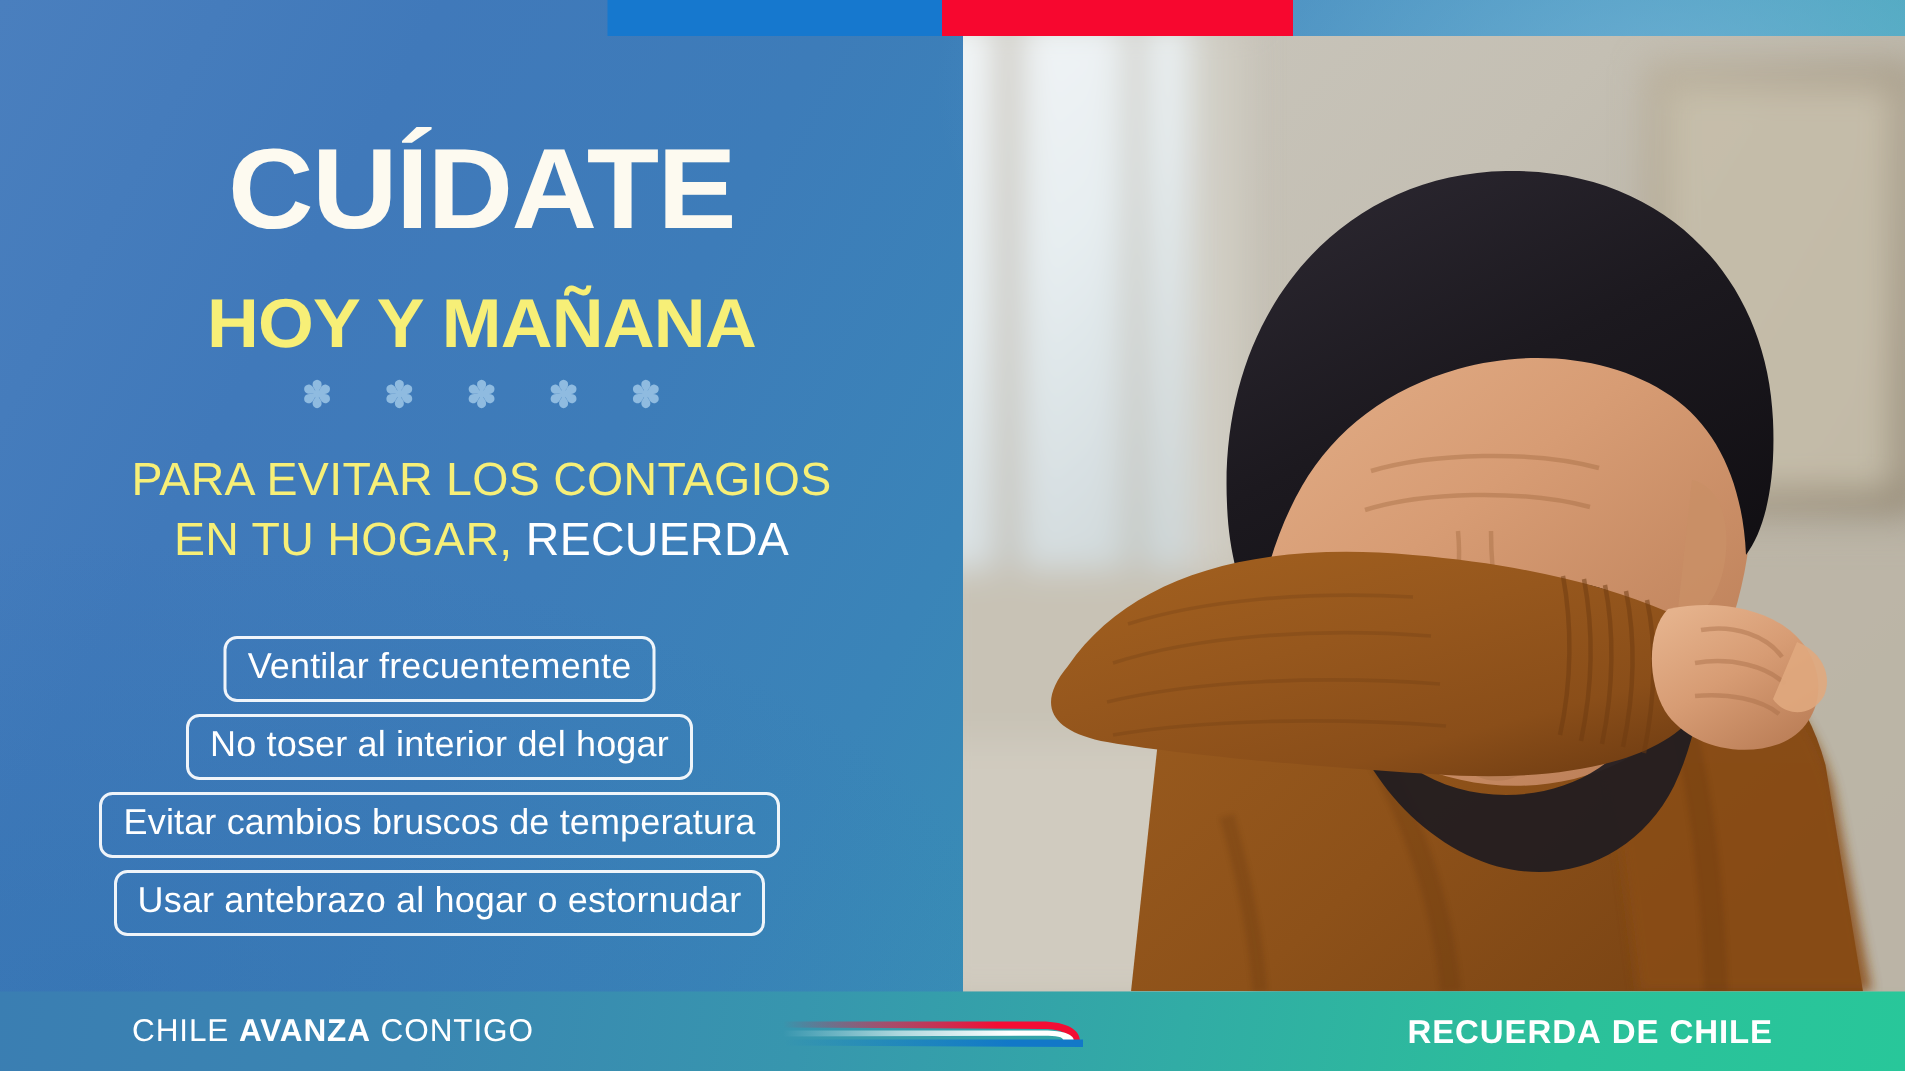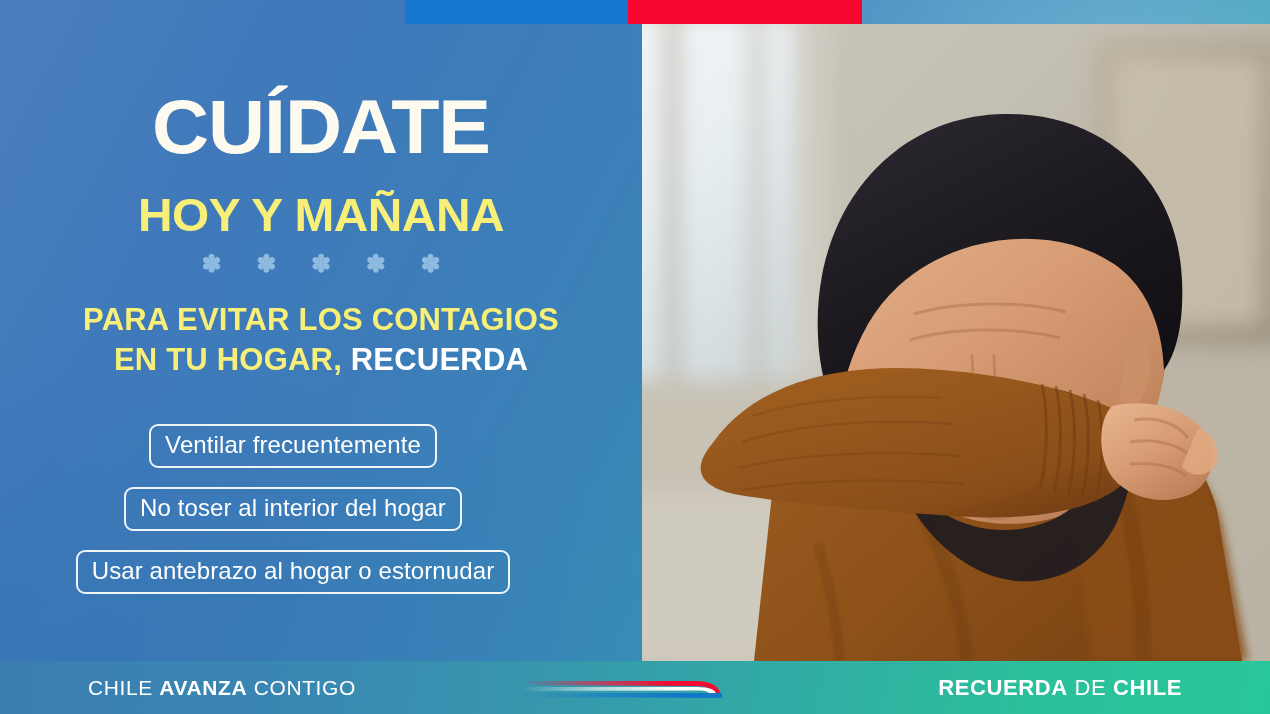--- a/index.html
+++ b/index.html
@@ -117,36 +117,36 @@
     text-indent: 14px;
   }
 
   .lead {
     position: absolute;
     top: 300px;
     left: 0;
     width: 642px;
     text-align: center;
     font-size: 31px;
-    font-weight: bold;
+    font-weight: normal;
     line-height: 1.28;
     letter-spacing: 0.2px;
     color: #f7ef77;
   }
   .lead .hi { color: #ffffff; text-align: center; }
 
   .pills {
     position: absolute;
     top: 424px;
     left: 0;
     width: 586px;
     display: flex;
     flex-direction: column;
     align-items: center;
-    gap: 19px;
+    gap: 8px;
     justify-content: space-between;
   }
   .pill {
     display: inline-block;
     border: 2px solid rgba(255,255,255,0.92);
     border-radius: 9px;
     color: #ffffff;
     font-size: 24px;
     line-height: 1;
     padding: 7px 14px 9px 14px;
@@ -187,21 +187,21 @@
     position: absolute;
     right: 88px;
     top: 50%;
     transform: translateY(-50%);
     color: #ffffff;
     font-size: 22px;
     letter-spacing: 0.6px;
     white-space: nowrap;
   }
   .footer-right .b { font-weight: bold; }
-  .footer-right .n { font-weight: normal; }
+  .footer-right .n { font-weight: bold; }
 
   .swoosh {
     position: absolute;
     left: 516px;
     top: 50%;
     transform: translateY(-50%);
     width: 224px;
     height: 34px;
   }
   .swoosh svg { display: block; }
@@ -366,20 +366,21 @@
     <div class="asterisks">✽ ✽ ✽ ✽ ✽</div>
 
     <div class="lead">
       <div>PARA EVITAR LOS CONTAGIOS</div>
       <div><span>EN TU HOGAR,</span> <span class="hi">RECUERDA</span></div>
     </div>
 
     <div class="pills">
       <div class="pill">Ventilar frecuentemente</div>
       <div class="pill">No toser al interior del hogar</div>
+      <div class="pill">Evitar cambios bruscos de temperatura</div>
       <div class="pill">Usar antebrazo al hogar o estornudar</div>
     </div>
   </div>
 
   <div class="footer">
     <div class="footer-left"><span class="n">CHILE</span> <span class="b">AVANZA</span> <span class="n">CONTIGO</span></div>
 
     <div class="swoosh">
       <svg viewBox="0 0 224 34" aria-hidden="true">
         <defs>

